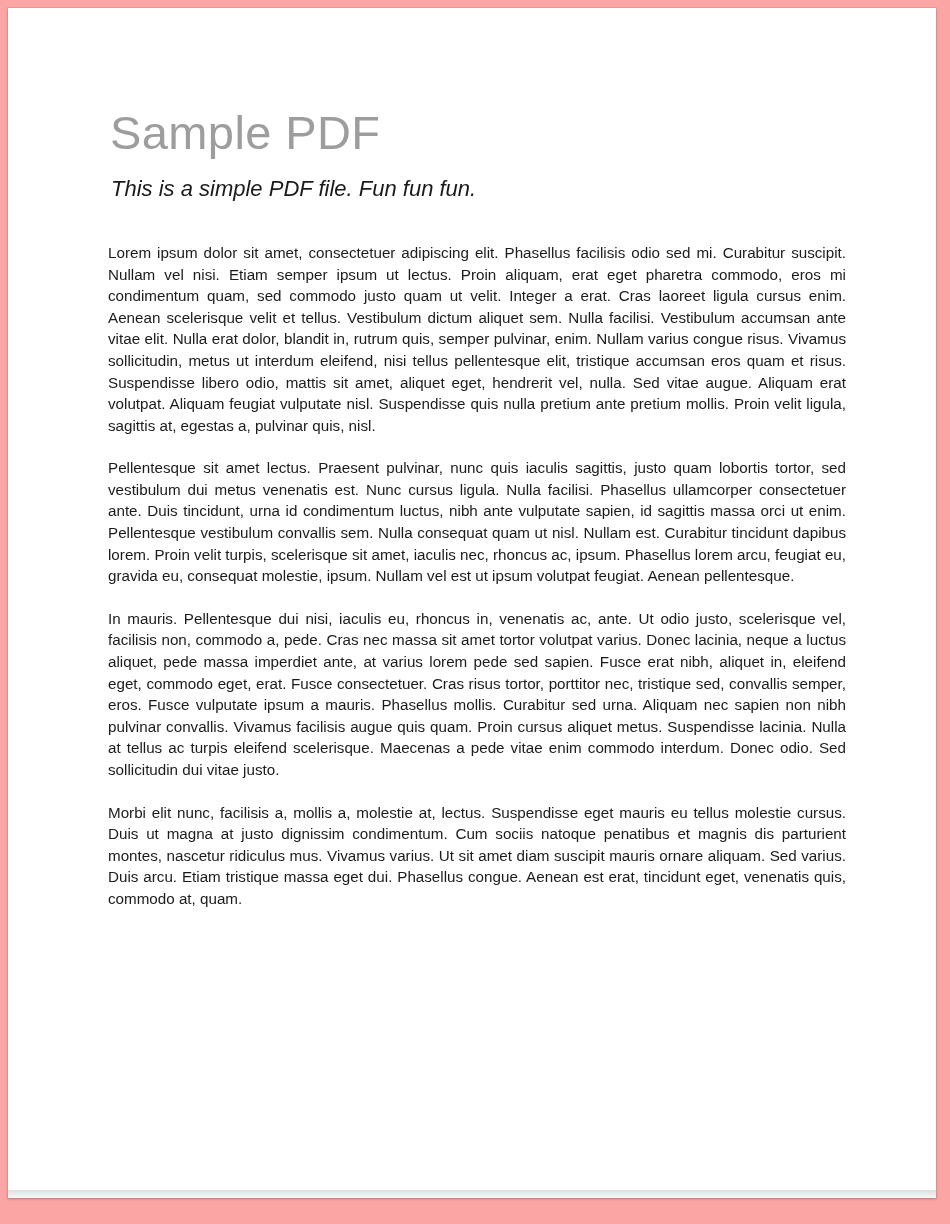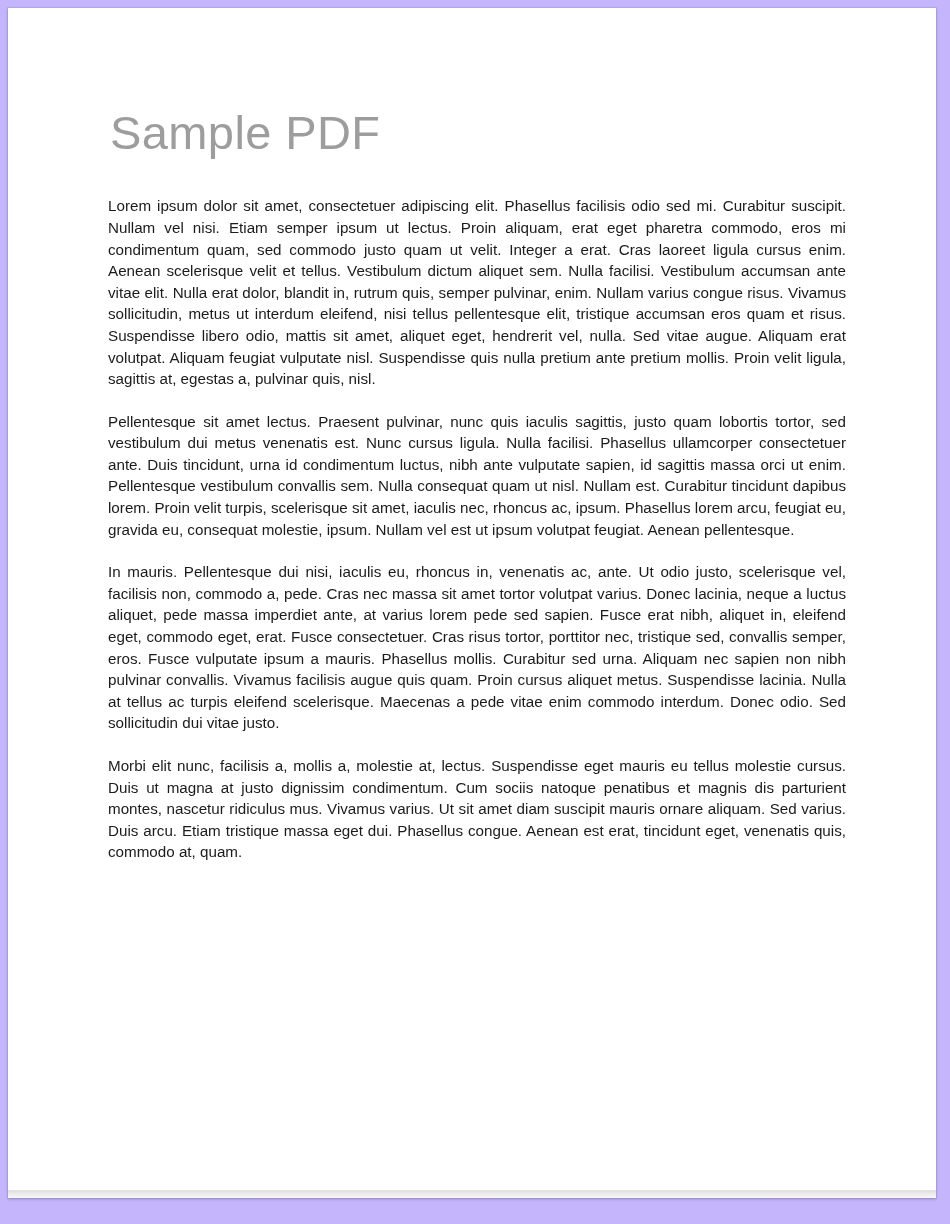--- a/index.html
+++ b/index.html
@@ -10,21 +10,21 @@
   body {
     width: 950px;
     height: 1224px;
     font-family: "Liberation Sans", sans-serif;
     overflow: hidden;
   }
   .page-viewport {
     position: relative;
     width: 950px;
     height: 1224px;
-    background: #c4b5fd;
+    background: #fca5a5;
     box-sizing: border-box;
   }
   .pdf-page {
     position: absolute;
     left: 8px;
     top: 8px;
     width: 928px;
     height: 1190px;
     background: #ffffff;
     box-sizing: border-box;
@@ -80,20 +80,21 @@
     pointer-events: none;
   }
 </style>
 </head>
 <body>
 
 <div class="page-viewport">
   <div class="pdf-page">
     <div class="page-inner">
       <h1 class="doc-title">Sample PDF</h1>
+      <h2 class="doc-subtitle">This is a simple PDF file. Fun fun fun.</h2>
       <div class="body-copy">
         <p>Lorem ipsum dolor sit amet, consectetuer adipiscing elit. Phasellus facilisis odio sed mi. Curabitur suscipit. Nullam vel nisi. Etiam semper ipsum ut lectus. Proin aliquam, erat eget pharetra commodo, eros mi condimentum quam, sed commodo justo quam ut velit. Integer a erat. Cras laoreet ligula cursus enim. Aenean scelerisque velit et tellus. Vestibulum dictum aliquet sem. Nulla facilisi. Vestibulum accumsan ante vitae elit. Nulla erat dolor, blandit in, rutrum quis, semper pulvinar, enim. Nullam varius congue risus. Vivamus sollicitudin, metus ut interdum eleifend, nisi tellus pellentesque elit, tristique accumsan eros quam et risus. Suspendisse libero odio, mattis sit amet, aliquet eget, hendrerit vel, nulla. Sed vitae augue. Aliquam erat volutpat. Aliquam feugiat vulputate nisl. Suspendisse quis nulla pretium ante pretium mollis. Proin velit ligula, sagittis at, egestas a, pulvinar quis, nisl.</p>
         <p>Pellentesque sit amet lectus. Praesent pulvinar, nunc quis iaculis sagittis, justo quam lobortis tortor, sed vestibulum dui metus venenatis est. Nunc cursus ligula. Nulla facilisi. Phasellus ullamcorper consectetuer ante. Duis tincidunt, urna id condimentum luctus, nibh ante vulputate sapien, id sagittis massa orci ut enim. Pellentesque vestibulum convallis sem. Nulla consequat quam ut nisl. Nullam est. Curabitur tincidunt dapibus lorem. Proin velit turpis, scelerisque sit amet, iaculis nec, rhoncus ac, ipsum. Phasellus lorem arcu, feugiat eu, gravida eu, consequat molestie, ipsum. Nullam vel est ut ipsum volutpat feugiat. Aenean pellentesque.</p>
         <p>In mauris. Pellentesque dui nisi, iaculis eu, rhoncus in, venenatis ac, ante. Ut odio justo, scelerisque vel, facilisis non, commodo a, pede. Cras nec massa sit amet tortor volutpat varius. Donec lacinia, neque a luctus aliquet, pede massa imperdiet ante, at varius lorem pede sed sapien. Fusce erat nibh, aliquet in, eleifend eget, commodo eget, erat. Fusce consectetuer. Cras risus tortor, porttitor nec, tristique sed, convallis semper, eros. Fusce vulputate ipsum a mauris. Phasellus mollis. Curabitur sed urna. Aliquam nec sapien non nibh pulvinar convallis. Vivamus facilisis augue quis quam. Proin cursus aliquet metus. Suspendisse lacinia. Nulla at tellus ac turpis eleifend scelerisque. Maecenas a pede vitae enim commodo interdum. Donec odio. Sed sollicitudin dui vitae justo.</p>
         <p>Morbi elit nunc, facilisis a, mollis a, molestie at, lectus. Suspendisse eget mauris eu tellus molestie cursus. Duis ut magna at justo dignissim condimentum. Cum sociis natoque penatibus et magnis dis parturient montes, nascetur ridiculus mus. Vivamus varius. Ut sit amet diam suscipit mauris ornare aliquam. Sed varius. Duis arcu. Etiam tristique massa eget dui. Phasellus congue. Aenean est erat, tincidunt eget, venenatis quis, commodo at, quam.</p>
       </div>
     </div>
   </div>
   <div class="page-bottom-shadow"></div>
 </div>

